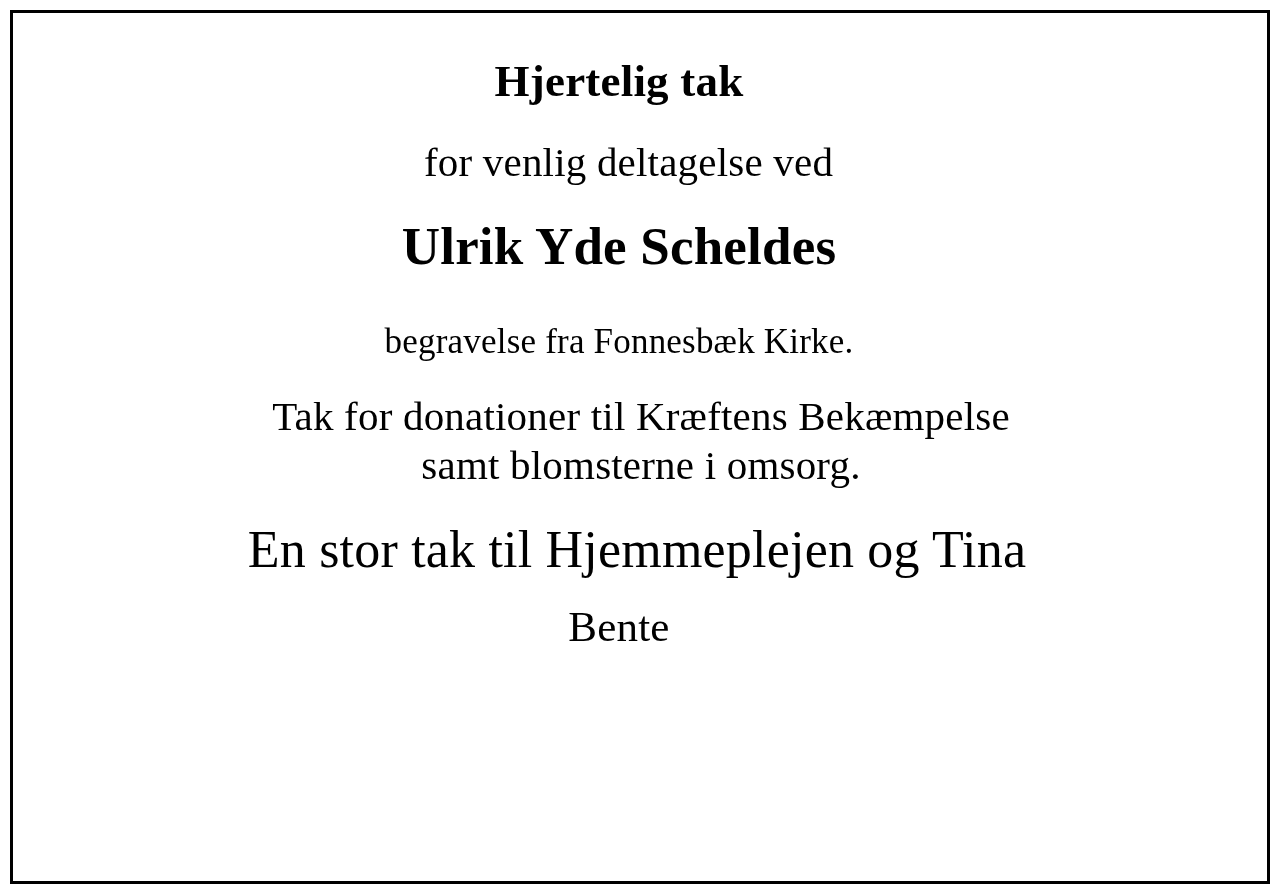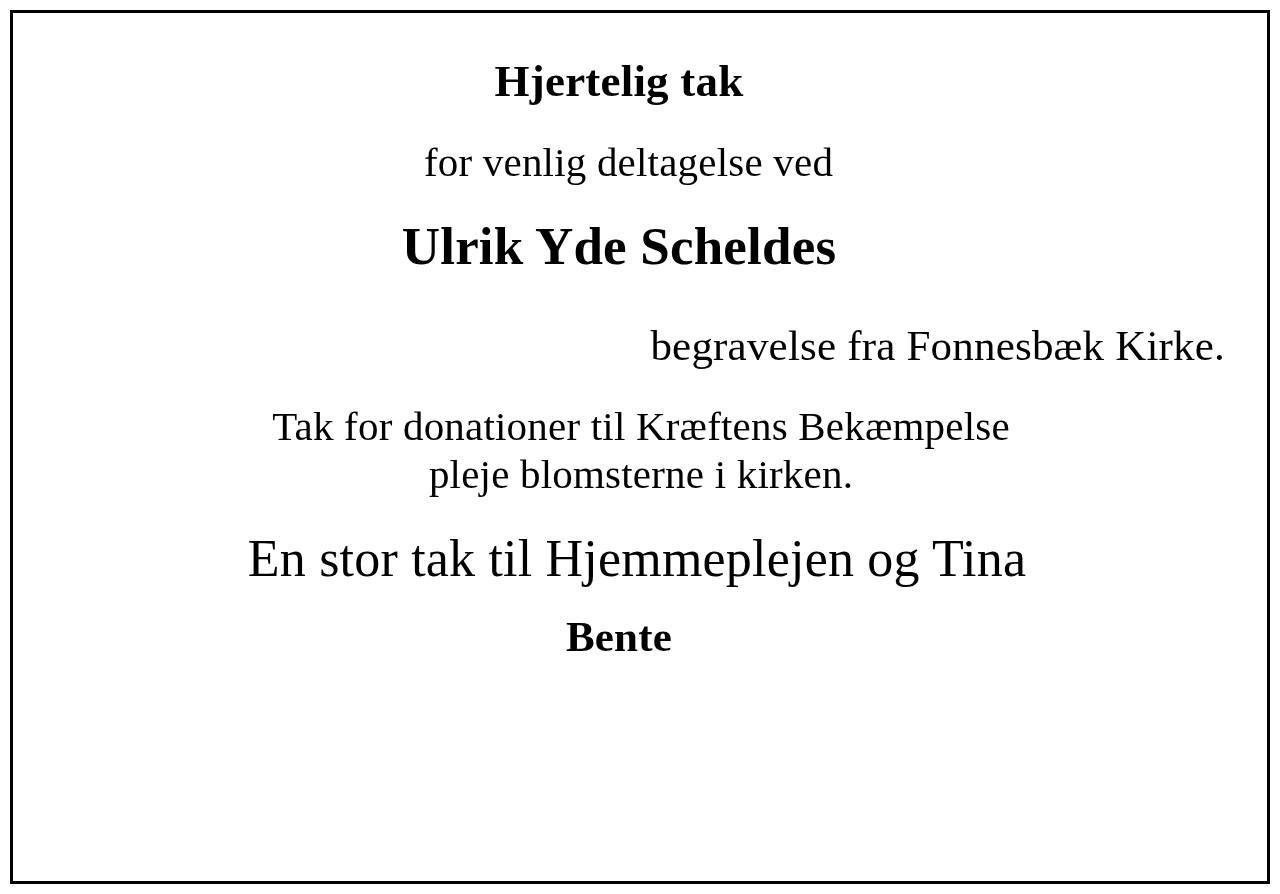--- a/index.html
+++ b/index.html
@@ -59,24 +59,23 @@
     font-weight: normal;
     margin-bottom: 29px;
     margin-left: 19px;
   }
   .l-name {
     font-size: 53px;
     font-weight: bold;
     margin-bottom: 43px;
   }
   .l-place {
-    font-size: 43px;
+    font-size: 35px;
     font-weight: normal;
     margin-bottom: 30px;
-    text-align: right;
   }
   .l-thanks {
     font-size: 41px;
     font-weight: normal;
     margin-bottom: 30px;
     padding-left: 44px;
   }
   .l-care {
     font-size: 52px;
     font-weight: normal;
@@ -84,41 +83,41 @@
     padding-left: 36px;
   }
   .l-behalf {
     font-size: 37px;
     font-style: italic;
     font-weight: bold;
     margin-bottom: 26px;
   }
   .l-signature {
     font-size: 43px;
-    font-weight: bold;
+    font-weight: normal;
   }
 </style>
 </head>
 <body>
 
 <div class="page">
   <div class="border-frame"></div>
   <div class="notice">
 
     <div class="line l-headline">Hjertelig tak</div>
 
     <div class="line l-sub">for venlig deltagelse ved</div>
 
     <div class="line l-name">Ulrik Yde Scheldes</div>
 
     <div class="line l-place">begravelse fra Fonnesbæk Kirke.</div>
 
     <div class="line l-thanks">
       <div>Tak for donationer til Kræftens Bekæmpelse</div>
-      <div>pleje blomsterne i kirken.</div>
+      <div>samt blomsterne i omsorg.</div>
     </div>
 
     <div class="line l-care">
       <div>En stor tak til Hjemmeplejen og Tina</div>
     </div>
 
 
     <div class="line l-signature">Bente</div>
 
   </div>

